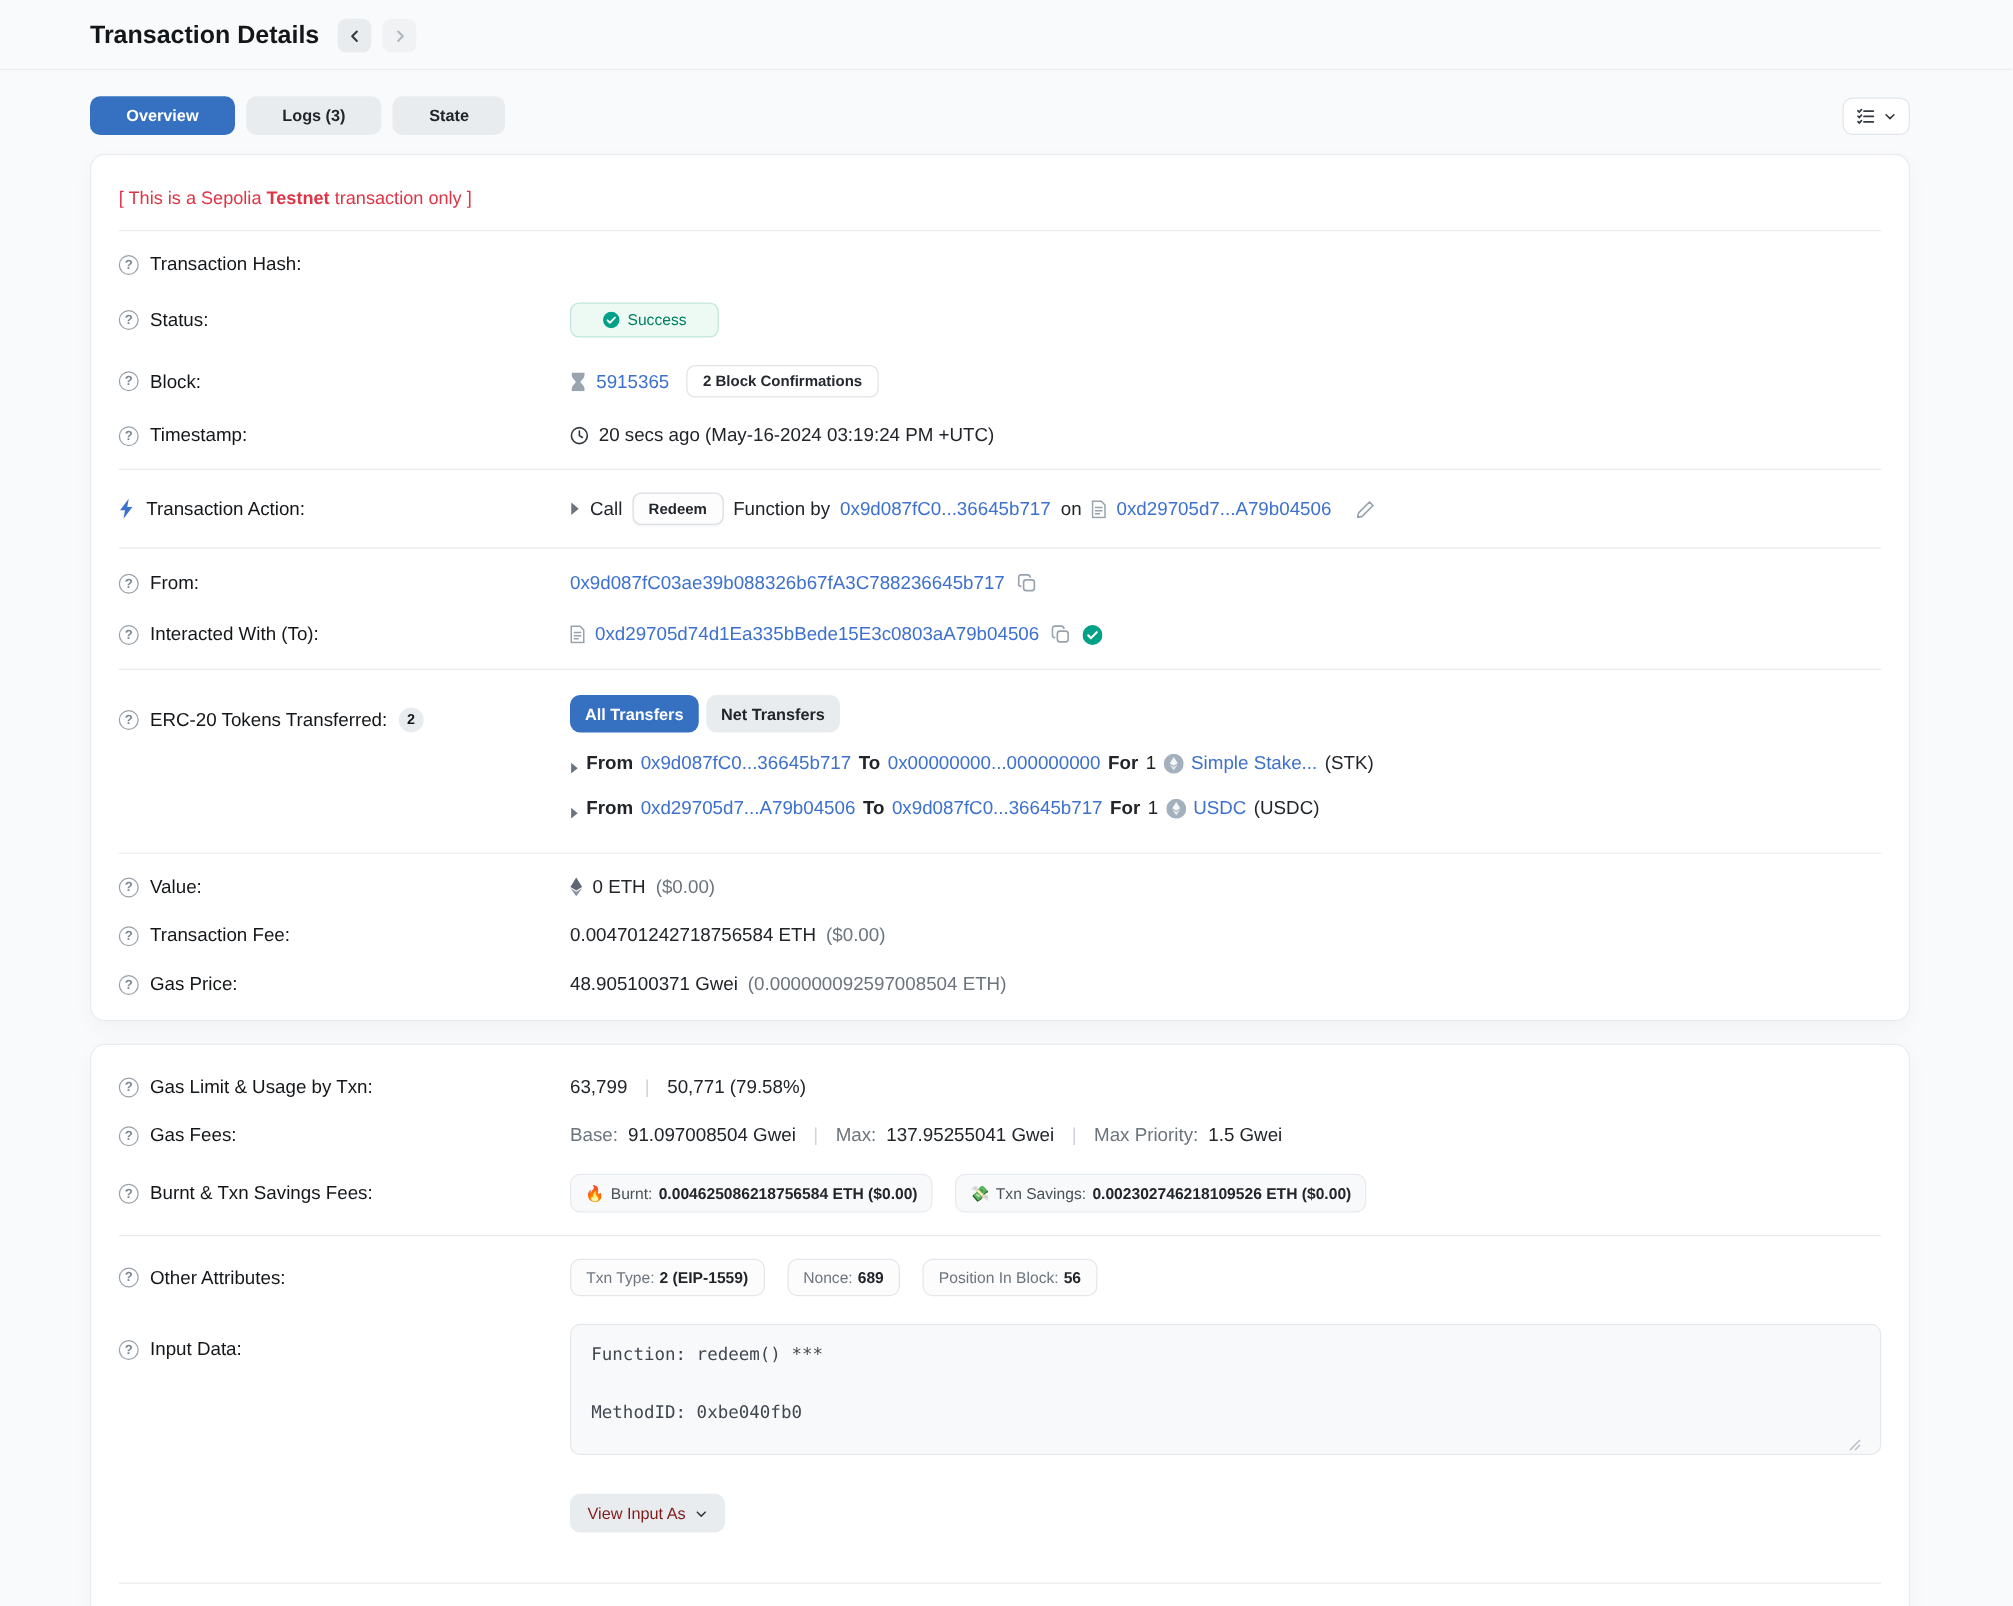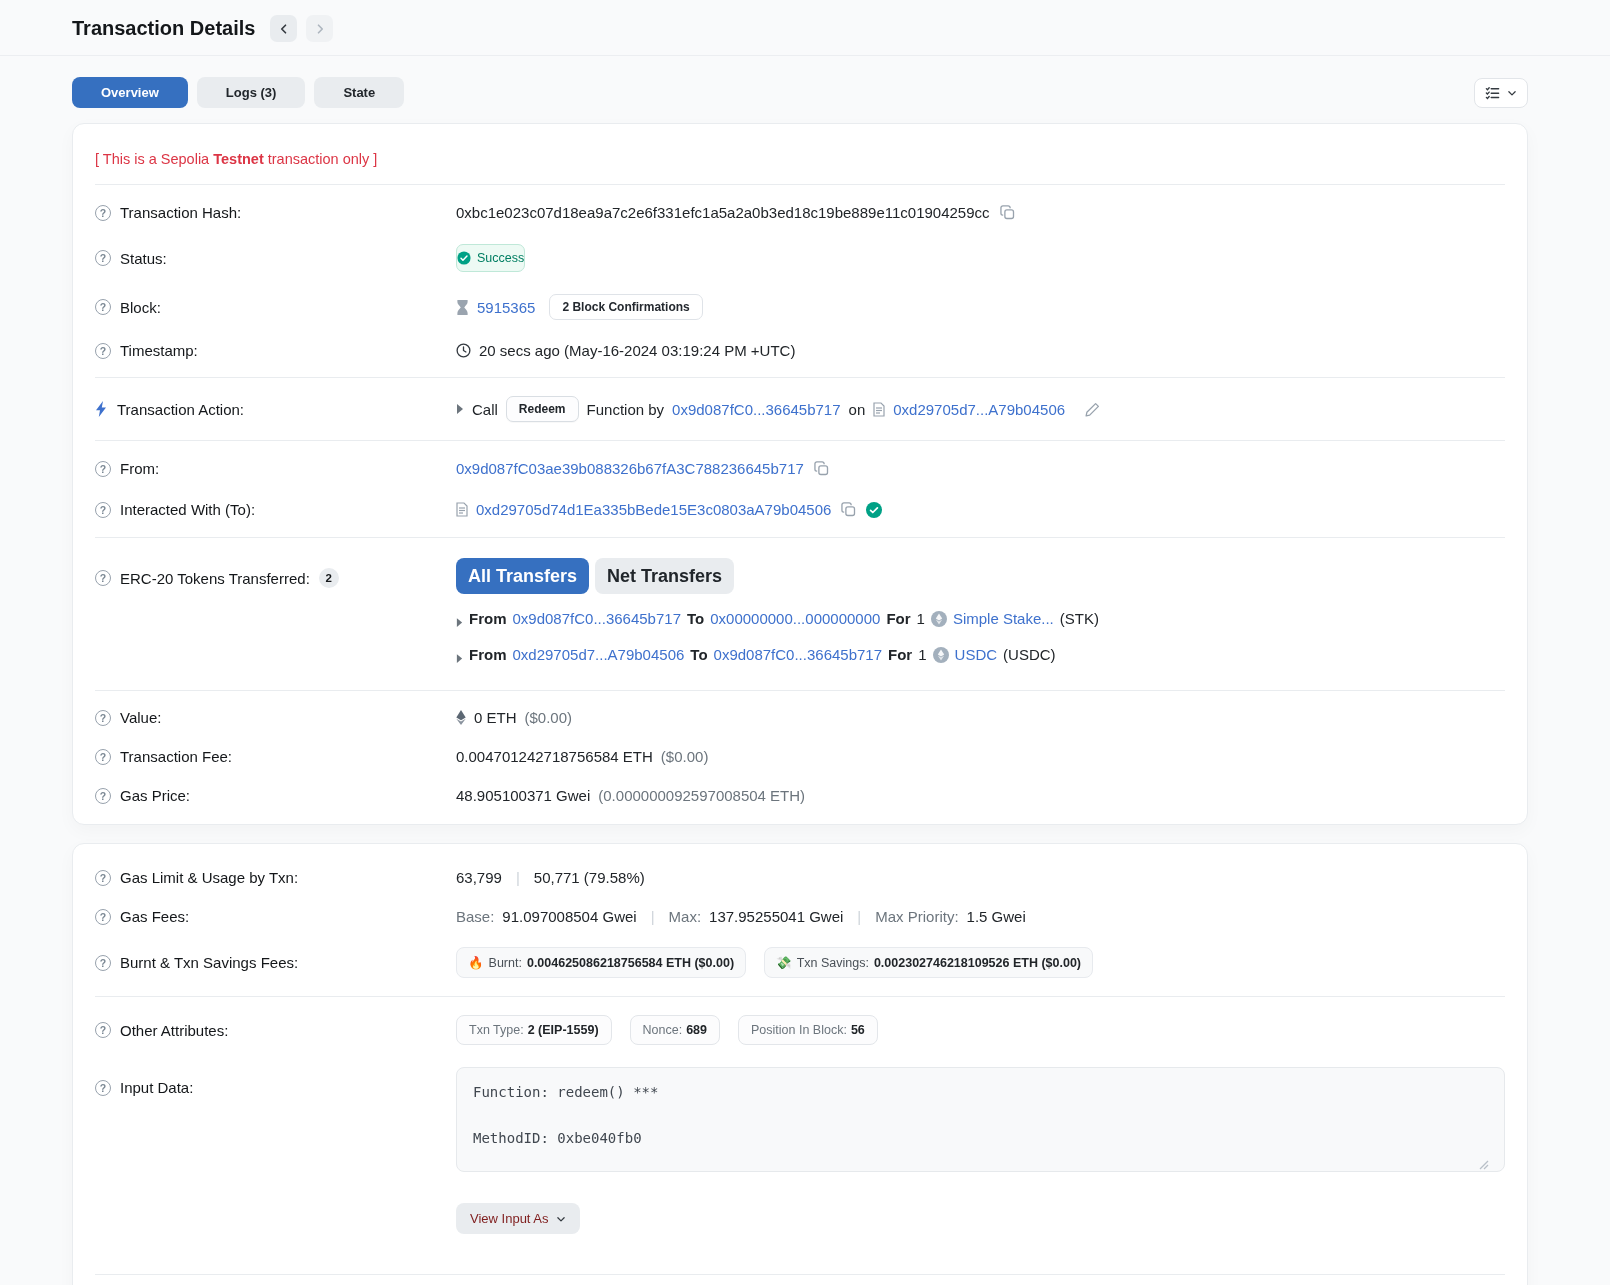--- a/index.html
+++ b/index.html
@@ -40,28 +40,28 @@
   .value { flex:1; min-width:0; display:flex; align-items:center; gap:8px; flex-wrap:wrap; }
 
   .q { width:16px; height:16px; flex:none; border:1.3px solid #98a2ad; border-radius:50%; color:#7b8894; font-size:10.5px; font-weight:700; display:inline-flex; align-items:center; justify-content:center; }
   .muted { color:#6c757d; }
   .pipe { color:#ced4da; padding:0 6px; }
   .link { color:#3e71cd; cursor:pointer; }
   .bold { font-weight:700; }
   .icon { display:inline-flex; align-items:center; flex:none; }
   .icon-btn-plain { background:none; border:none; padding:2px; display:inline-flex; align-items:center; }
 
-  .badge-success { display:inline-flex; align-items:center; gap:6px; background:#edfaf4; border:1px solid #bfe8d8; color:#007e62; font-size:12.5px; padding:6px 0; border-radius:7px; }
+  .badge-success { display:inline-flex; align-items:center; gap:6px; background:#edfaf4; border:1px solid #bfe8d8; color:#007e62; font-size:12.5px; padding:6px 25px; border-radius:7px; }
   .badge-outline { border:1px solid #dfe3e8; border-radius:7px; padding:5px 12px; font-size:12px; font-weight:700; color:#24292f; background:#fff; }
   .count-badge { background:#e9ecef; border-radius:50%; width:20px; height:20px; font-size:11.5px; font-weight:700; display:inline-flex; align-items:center; justify-content:center; }
 
   .method-chip { border:1px solid #d9dee3; border-radius:7px; padding:5px 12px; font-size:12px; font-weight:700; background:#fdfdfe; color:#21262b; box-shadow:0 1px 1px rgba(0,0,0,.03); }
 
   .ptabs { display:flex; gap:6px; margin:2px 0 6px; }
-  .ptab { border:none; border-radius:8px; padding:7.5px 12px; font-size:18px; font-weight:700; background:#e9ecef; color:#21262b; }
+  .ptab { border:none; border-radius:8px; padding:7.5px 12px; font-size:13px; font-weight:700; background:#e9ecef; color:#21262b; }
   .ptab.active { background:#3670c0; color:#fff; }
   .transfer-line { display:flex; align-items:flex-end; gap:6px; padding:10px 0 9px; }
 
   .fee-pill { display:inline-flex; align-items:center; gap:5px; background:#f8f9fa; border:1px solid #e7eaee; border-radius:8px; padding:7px 11px; font-size:12.5px; color:#495057; margin-right:10px; }
   .fee-pill b { color:#212529; }
   .attr-pill { display:inline-flex; align-items:center; gap:4px; background:#fcfcfd; border:1px solid #e3e6ea; border-radius:8px; padding:7px 12px; font-size:12.5px; color:#6c757d; margin-right:10px; }
   .attr-pill b { color:#212529; }
 
   .mono-box { position:relative; flex:1; height:105px; background:#f8f9fa; border:1px solid #e6e9ec; border-radius:8px; padding:13px 16px; font-family:"DejaVu Sans Mono", monospace; font-size:14px; line-height:1.65; color:#40474f; white-space:pre-wrap; overflow:auto; }
   .resize-handle { position:absolute; right:3px; bottom:3px; }
@@ -119,31 +119,20 @@
   <div class="warning">
     <span>[ This is a Sepolia </span><b>Testnet</b><span> transaction only ]</span>
   </div>
 
   <div class="group">
     <div class="row">
       <div class="label">
         <span class="q">?</span>
         <span>Transaction Hash:</span>
       </div>
-      <div class="value">
-        <span>0xbc1e023c07d18ea9a7c2e6f331efc1a5a2a0b3ed18c19be889e11c01904259cc</span>
-        <button class="icon-btn-plain">
-          <span class="icon">
-            <svg width="15" height="15" viewBox="0 0 16 16" fill="none" stroke="#98a2ad" stroke-width="1.4">
-                <rect x="5.2" y="5.2" width="9.2" height="9.2" rx="2.2"></rect>
-                <path d="M10.8 3.4V3a2 2 0 0 0-2-2H3a2 2 0 0 0-2 2v5.8a2 2 0 0 0 2 2h.4"></path>
-              </svg>
-          </span>
-        </button>
-      </div>
     </div>
 
     <div class="row">
       <div class="label">
         <span class="q">?</span>
         <span>Status:</span>
       </div>
       <div class="value">
         <span class="badge-success">
           <span class="icon">

